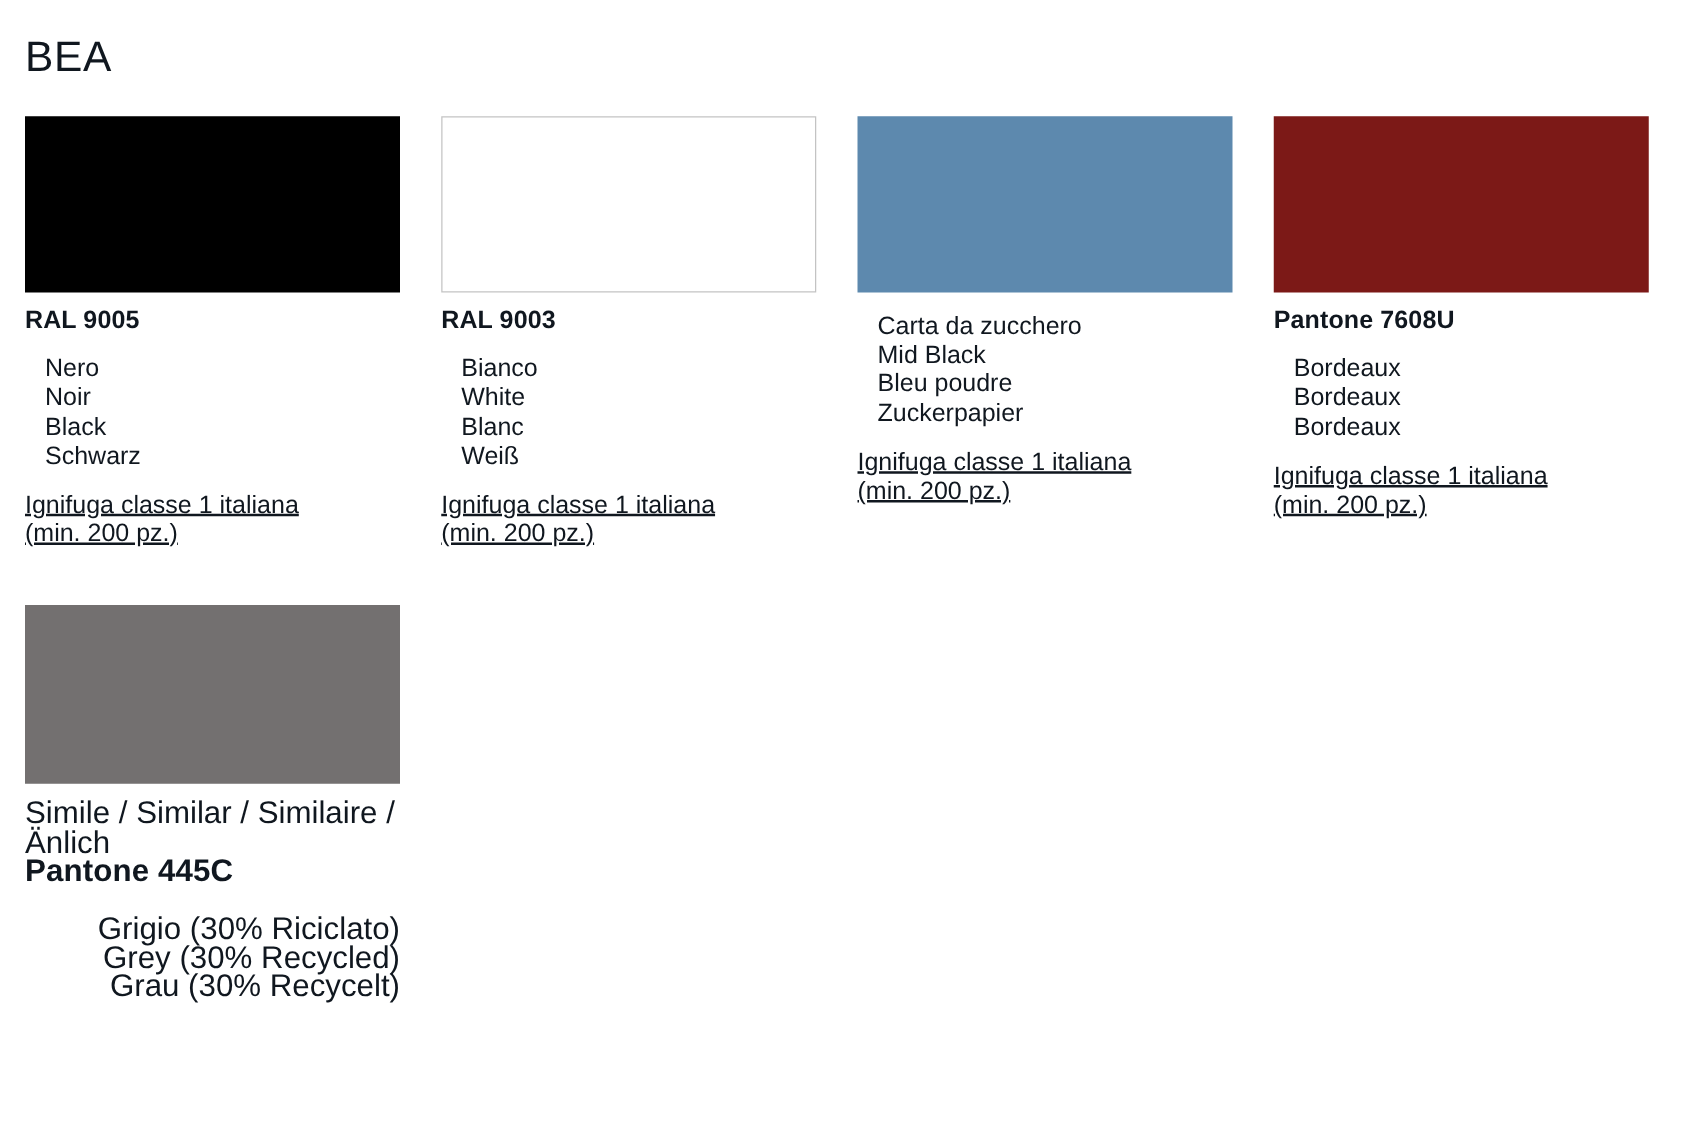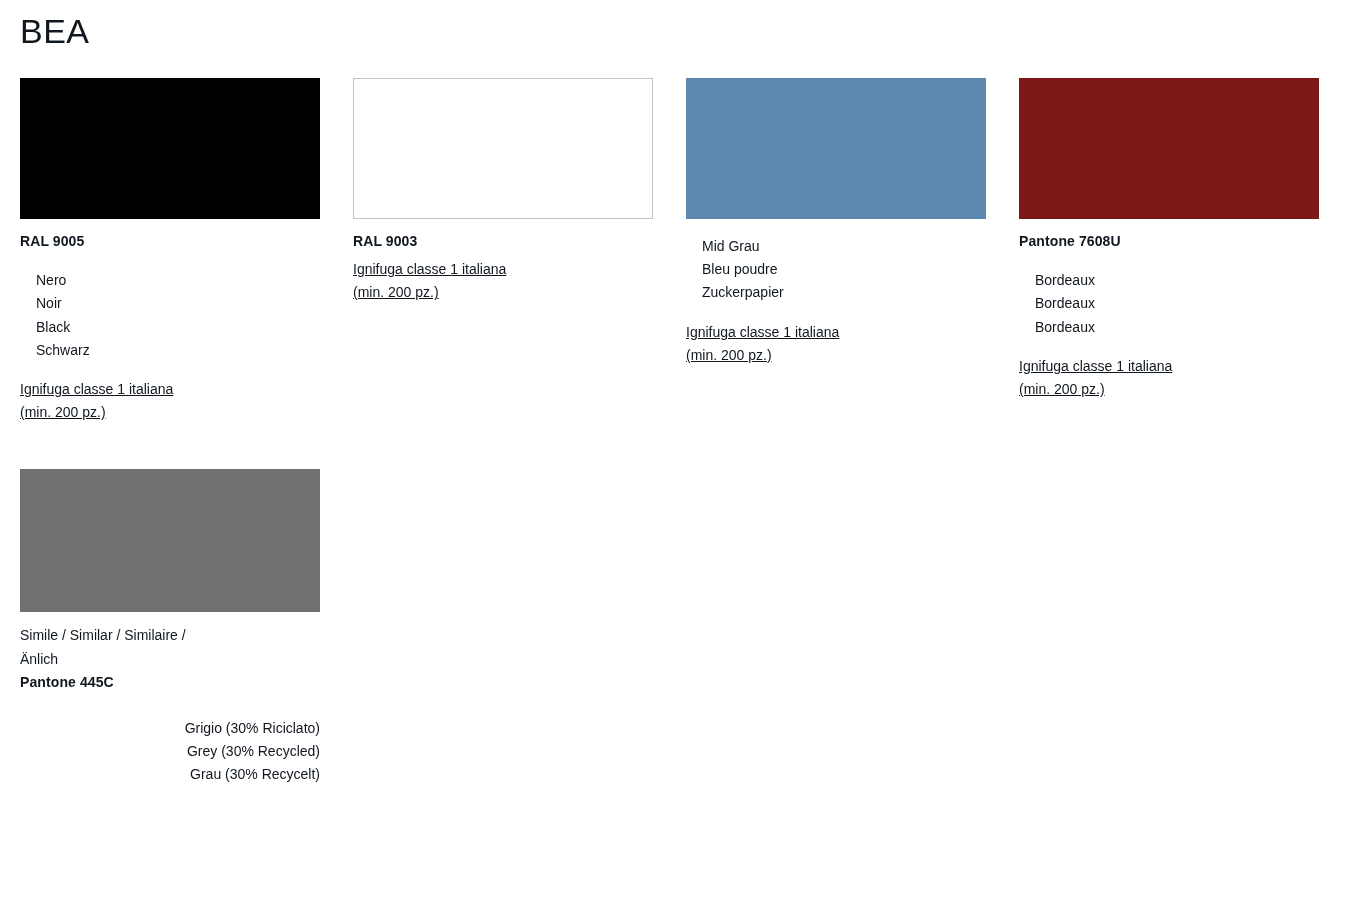--- a/index.html
+++ b/index.html
@@ -24,21 +24,21 @@
     padding: 0 0 0 20px;
   }
 
   .page-title {
     font-size: 34px;
     font-weight: 400;
     letter-spacing: 0.5px;
     line-height: 1;
     color: #10171f;
     margin: 0;
-    padding-top: 14px;
+    padding-top: 29px;
   }
 
   .swatch-grid {
     display: grid;
     grid-template-columns: repeat(4, 300px);
     column-gap: 33px;
     margin-top: 30px;
   }
 
   .swatch-cell {
@@ -51,21 +51,21 @@
     box-sizing: border-box;
     display: block;
   }
 
   .swatch-chip.bordered {
     border: 1px solid #c3c3c3;
   }
 
   .swatch-text {
     margin-top: 11px;
-    font-size: 14px;
+    font-size: 20px;
     line-height: 23.2px;
     color: #10171f;
   }
 
   .swatch-code {
     font-weight: bold;
     letter-spacing: 0.1px;
   }
 
   .swatch-names {
@@ -97,21 +97,21 @@
     width: 300px;
   }
 
   .grey-chip {
     width: 300px;
     height: 143px;
   }
 
   .grey-text {
     margin-top: 12px;
-    font-size: 14px;
+    font-size: 25px;
     line-height: 23.2px;
     color: #10171f;
   }
 
   .similar-line {
     display: block;
   }
 
   .grey-names {
     margin: 0;
@@ -153,32 +153,39 @@
           <span class="note-line">Ignifuga classe 1 italiana</span>
           <span class="note-line">(min. 200 pz.)</span>
         </div>
       </div>
     </div>
 
     <div class="swatch-cell">
       <div class="swatch-chip bordered" style="background-color: rgb(255, 255, 255); border-color: rgb(195, 195, 195);"></div>
       <div class="swatch-text">
         <div class="swatch-code">RAL 9003</div>
+        <ul class="swatch-names">
+          <li>Bianco</li>
+          <li>White</li>
+          <li>Blanc</li>
+          <li>Weiß</li>
+        </ul>
         <div class="swatch-note">
           <span class="note-line">Ignifuga classe 1 italiana</span>
           <span class="note-line">(min. 200 pz.)</span>
         </div>
       </div>
     </div>
 
     <div class="swatch-cell">
       <div class="swatch-chip" style="background-color: rgb(93, 137, 174);"></div>
       <div class="swatch-text">
         <ul class="swatch-names">
-          <li>Mid Grau</li>
+          <li>Carta da zucchero</li>
+          <li>Mid Black</li>
           <li>Bleu poudre</li>
           <li>Zuckerpapier</li>
         </ul>
         <div class="swatch-note">
           <span class="note-line">Ignifuga classe 1 italiana</span>
           <span class="note-line">(min. 200 pz.)</span>
         </div>
       </div>
     </div>
 

